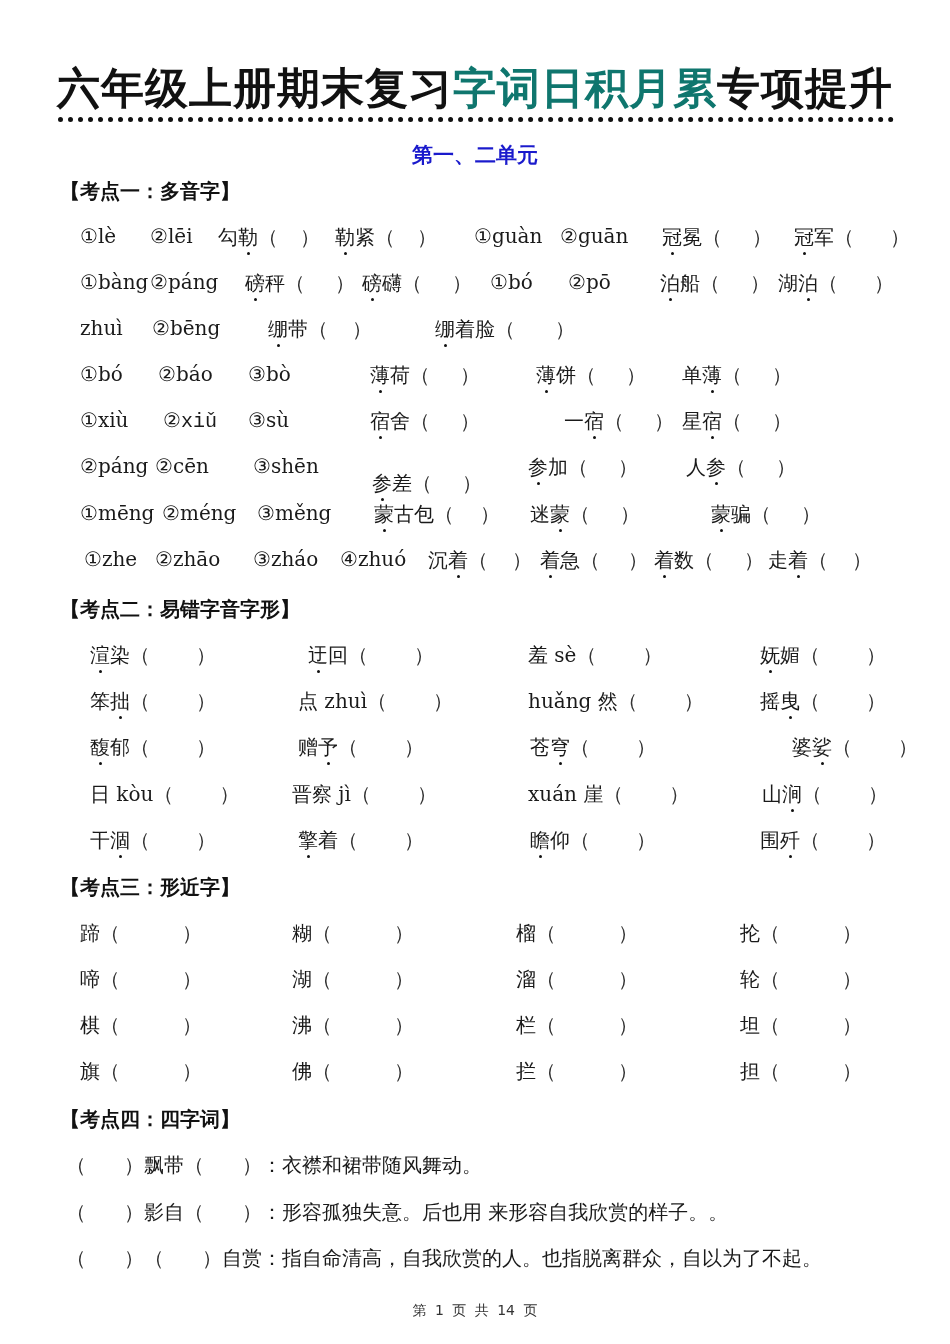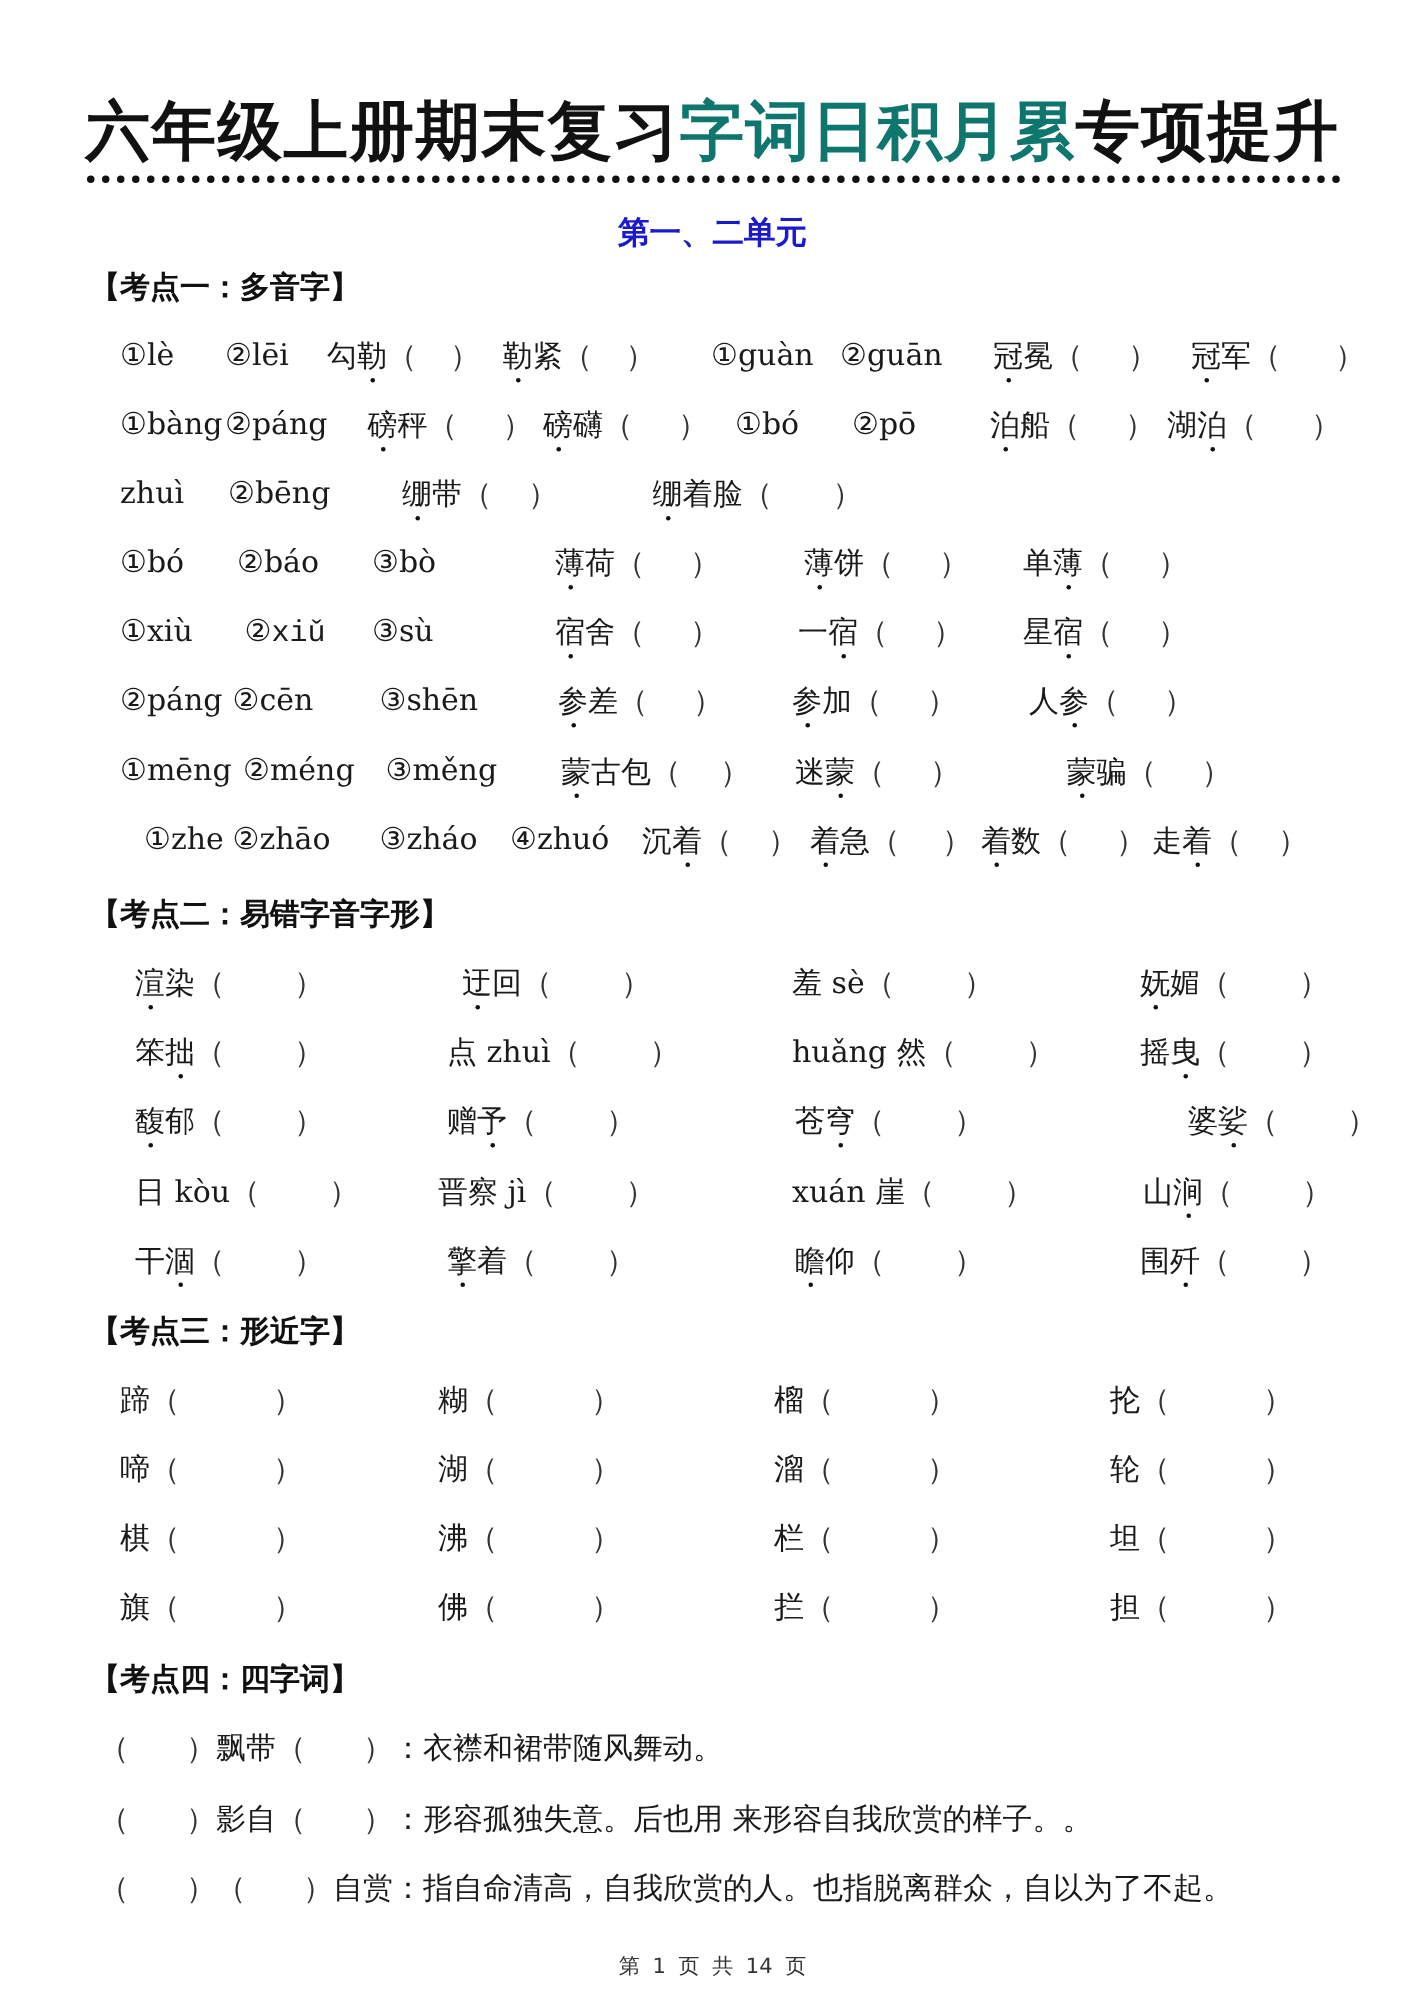--- a/index.html
+++ b/index.html
@@ -130,41 +130,41 @@
       <span class="cell" style="left: 248px;"><span>③bò</span></span>
       <span class="cell" style="left: 370px;"><span><span><span class="dotted">薄</span><span>荷</span></span><span><span class="paren">（</span><span class="blank" style="width: 30px;"></span><span class="paren">）</span></span></span></span>
       <span class="cell" style="left: 536px;"><span><span><span class="dotted">薄</span><span>饼</span></span><span><span class="paren">（</span><span class="blank" style="width: 30px;"></span><span class="paren">）</span></span></span></span>
       <span class="cell" style="left: 682px;"><span><span><span>单</span><span class="dotted">薄</span></span><span><span class="paren">（</span><span class="blank" style="width: 30px;"></span><span class="paren">）</span></span></span></span>
     </div>
     <div class="line" style="top: 408px;">
       <span class="cell" style="left: 80px;"><span>①xiù</span></span>
       <span class="cell" style="left: 163px; font-family: Liberation Mono, monospace;"><span>②xiǔ</span></span>
       <span class="cell" style="left: 248px;"><span>③sù</span></span>
       <span class="cell" style="left: 370px;"><span><span><span class="dotted">宿</span><span>舍</span></span><span><span class="paren">（</span><span class="blank" style="width: 30px;"></span><span class="paren">）</span></span></span></span>
-      <span class="cell" style="left: 532px;"><span><span><span>一</span><span class="dotted">宿</span></span><span><span class="paren">（</span><span class="blank" style="width: 30px;"></span><span class="paren">）</span></span></span></span>
+      <span class="cell" style="left: 564px;"><span><span><span>一</span><span class="dotted">宿</span></span><span><span class="paren">（</span><span class="blank" style="width: 30px;"></span><span class="paren">）</span></span></span></span>
       <span class="cell" style="left: 682px;"><span><span><span>星</span><span class="dotted">宿</span></span><span><span class="paren">（</span><span class="blank" style="width: 30px;"></span><span class="paren">）</span></span></span></span>
     </div>
     <div class="line" style="top: 454px;">
       <span class="cell" style="left: 80px;"><span>②páng</span></span>
       <span class="cell" style="left: 155px;"><span>②cēn</span></span>
       <span class="cell" style="left: 253px;"><span>③shēn</span></span>
-      <span class="cell" style="left: 372px;"><span><span><span class="dotted">参</span><span>差</span></span><span><span class="paren">（</span><span class="blank" style="width: 30px;"></span><span class="paren">）</span></span></span></span>
+      <span class="cell" style="left: 372px; margin-top: 16px;"><span><span><span class="dotted">参</span><span>差</span></span><span><span class="paren">（</span><span class="blank" style="width: 30px;"></span><span class="paren">）</span></span></span></span>
       <span class="cell" style="left: 528px;"><span><span><span class="dotted">参</span><span>加</span></span><span><span class="paren">（</span><span class="blank" style="width: 30px;"></span><span class="paren">）</span></span></span></span>
       <span class="cell" style="left: 686px;"><span><span><span>人</span><span class="dotted">参</span></span><span><span class="paren">（</span><span class="blank" style="width: 30px;"></span><span class="paren">）</span></span></span></span>
     </div>
     <div class="line" style="top: 501px;">
       <span class="cell" style="left: 80px;"><span>①mēng</span></span>
       <span class="cell" style="left: 162px;"><span>②méng</span></span>
       <span class="cell" style="left: 257px;"><span>③měng</span></span>
       <span class="cell" style="left: 374px;"><span><span><span class="dotted">蒙</span><span>古包</span></span><span><span class="paren">（</span><span class="blank" style="width: 26px;"></span><span class="paren">）</span></span></span></span>
       <span class="cell" style="left: 530px;"><span><span><span>迷</span><span class="dotted">蒙</span></span><span><span class="paren">（</span><span class="blank" style="width: 30px;"></span><span class="paren">）</span></span></span></span>
       <span class="cell" style="left: 686px; margin-left: 25px;"><span><span><span class="dotted">蒙</span><span>骗</span></span><span><span class="paren">（</span><span class="blank" style="width: 30px;"></span><span class="paren">）</span></span></span></span>
     </div>
     <div class="line" style="top: 547px;">
-      <span class="cell" style="left: 96px;"><span>①zhe</span></span>
+      <span class="cell" style="left: 84px;"><span>①zhe</span></span>
       <span class="cell" style="left: 155px;"><span>②zhāo</span></span>
       <span class="cell" style="left: 253px;"><span>③zháo</span></span>
       <span class="cell" style="left: 340px;"><span>④zhuó</span></span>
       <span class="cell" style="left: 428px;"><span><span><span>沉</span><span class="dotted">着</span></span><span><span class="paren">（</span><span class="blank" style="width: 24px;"></span><span class="paren">）</span></span></span></span>
       <span class="cell" style="left: 540px;"><span><span><span class="dotted">着</span><span>急</span></span><span><span class="paren">（</span><span class="blank" style="width: 28px;"></span><span class="paren">）</span></span></span></span>
       <span class="cell" style="left: 654px;"><span><span><span class="dotted">着</span><span>数</span></span><span><span class="paren">（</span><span class="blank" style="width: 30px;"></span><span class="paren">）</span></span></span></span>
       <span class="cell" style="left: 768px;"><span><span><span>走</span><span class="dotted">着</span></span><span><span class="paren">（</span><span class="blank" style="width: 24px;"></span><span class="paren">）</span></span></span></span>
     </div>
   </div>
 

